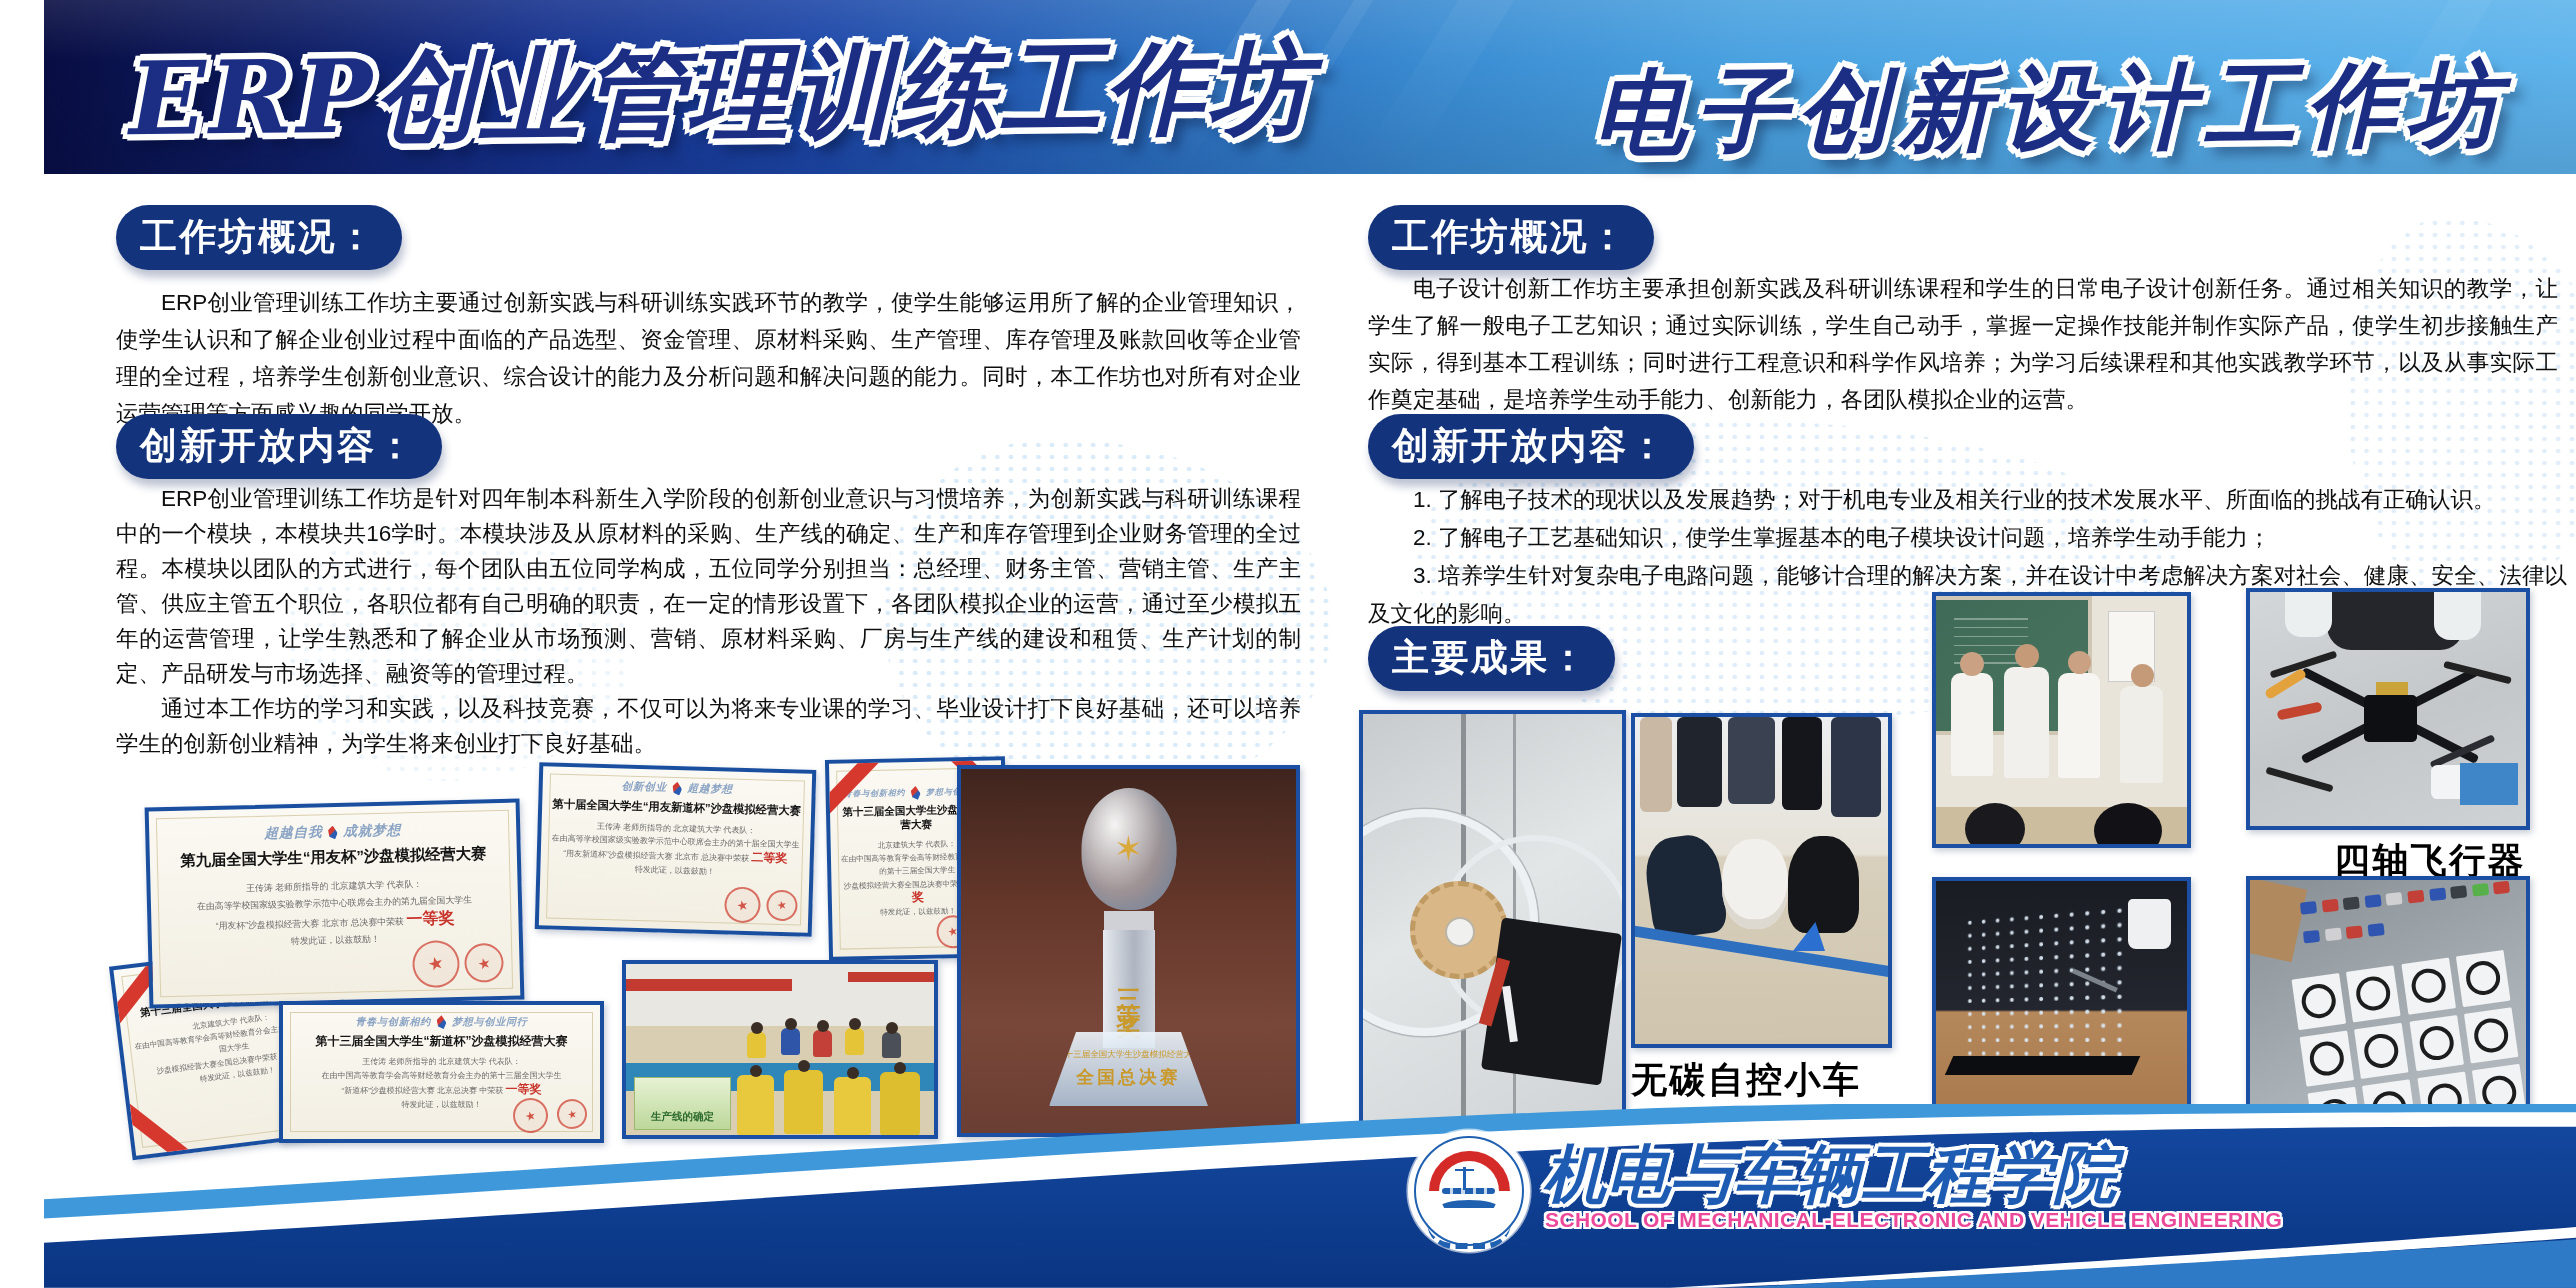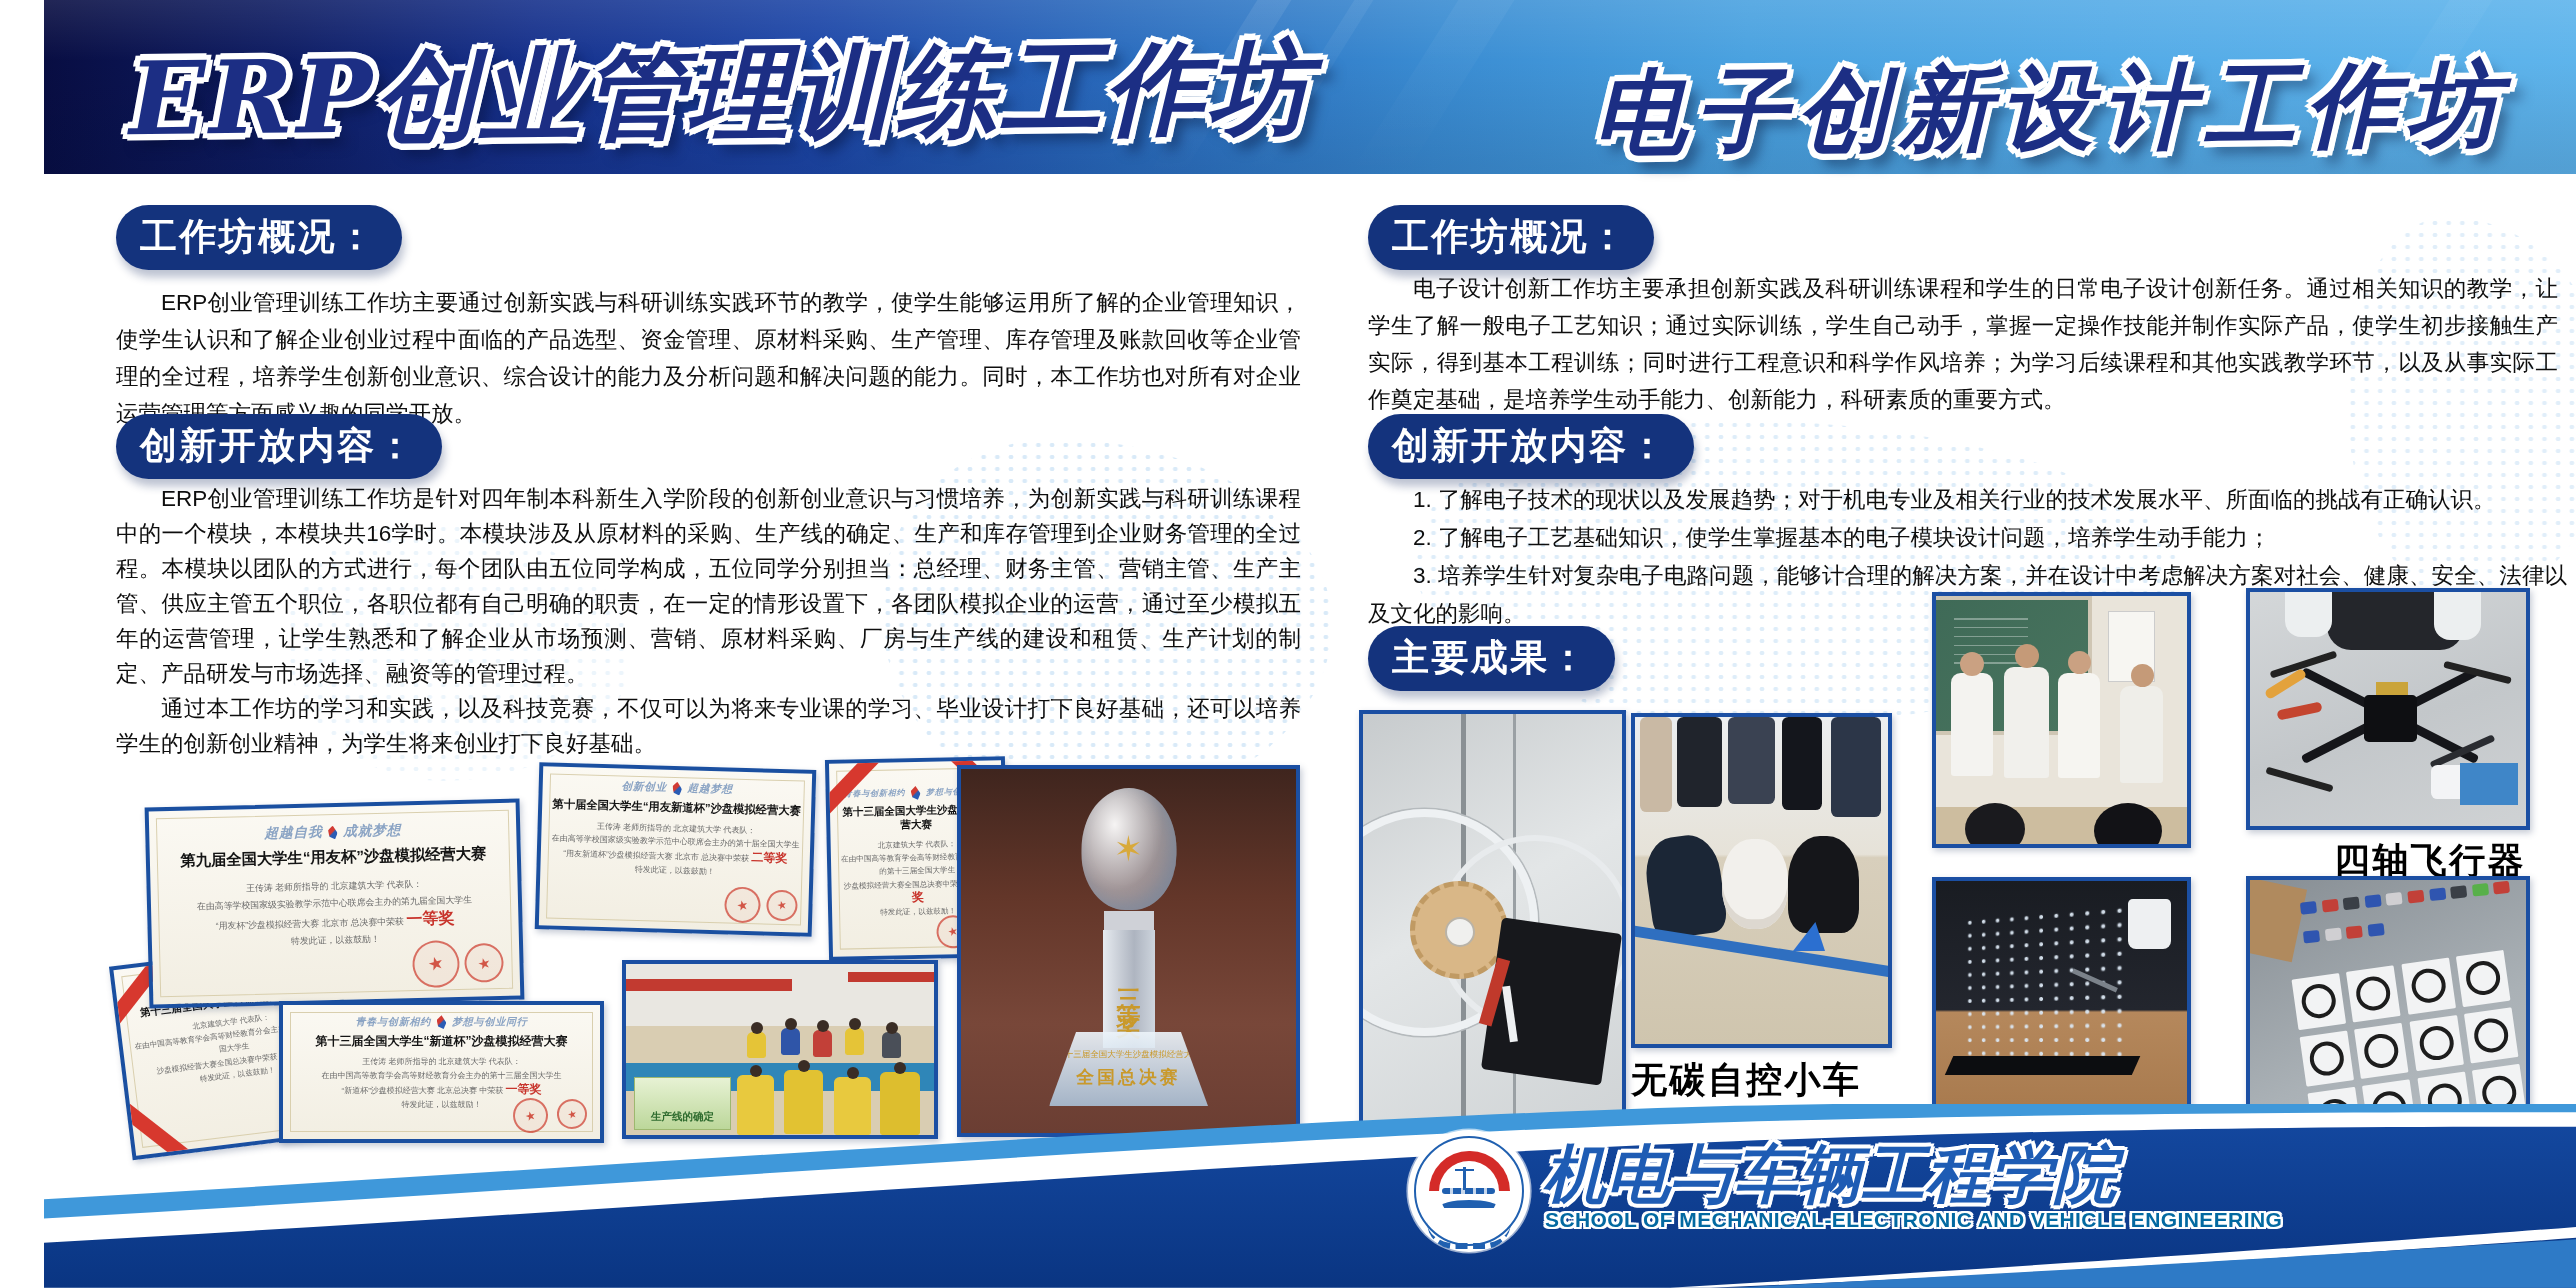--- a/index.html
+++ b/index.html
@@ -162,21 +162,21 @@
     border-radius:50% 50% 0 0/100% 100% 0 0;}
   .logo-crane{position:absolute;left:24px;top:6.4px;width:3.2px;height:22.5px;background:#2060b0;}
   .logo-crane::after{content:"";position:absolute;left:-8px;top:1.6px;width:19.3px;height:2.4px;background:#2060b0;}
   .logo-gear{position:absolute;left:19.3px;bottom:3.2px;width:84px;height:27px;border-radius:0 0 48px 48px;
     border-bottom:6.4px dashed #2060b0;box-sizing:border-box;}
   .school-cn{position:absolute;left:1499px;top:1132px;z-index:6;white-space:nowrap;
     font-family:"DejaVu Serif","Liberation Serif",serif;font-style:italic;font-weight:700;
     font-size:63px;letter-spacing:0.8px;color:#1e5cb4;
     text-shadow:-3.2px -3.2px 0 #fff,3.2px -3.2px 0 #fff,-3.2px 3.2px 0 #fff,3.2px 3.2px 0 #fff,-4px 0 0 #fff,4px 0 0 #fff,0 -4px 0 #fff,0 4px 0 #fff;}
   .school-en{position:absolute;left:1501px;top:1208px;z-index:6;white-space:nowrap;
-    font-weight:700;font-size:21px;letter-spacing:0.4px;color:#0369a1;
+    font-weight:700;font-size:21px;letter-spacing:0.4px;color:#ec4899;
     text-shadow:-2.4px -2.4px 0 #fff,2.4px -2.4px 0 #fff,-2.4px 2.4px 0 #fff,2.4px 2.4px 0 #fff,-2.4px 0 0 #fff,2.4px 0 0 #fff,0 -2.4px 0 #fff,0 2.4px 0 #fff;}
 </style>
 </head>
 <body>
 
 <div class="board">
 
   <div class="banner">
     <div class="streak" style="left:1159px;width:34px;opacity:.55"></div>
     <div class="streak" style="left:1256px;width:19.3px;opacity:.4"></div>
@@ -306,21 +306,21 @@
         <span>三等奖</span>
       </div>
     <div class="abs tr-base">
       <div class="t1">第十三届全国大学生沙盘模拟经营大赛</div>
       <div class="t2">全国总决赛</div>
     </div>
   </div>
 
   <div class="badge" style="left:1324px;top:205px">工作坊概况：</div>
   <div class="para" style="left:1324px;top:270px;width:1190px">
-    <p>电子设计创新工作坊主要承担创新实践及科研训练课程和学生的日常电子设计创新任务。通过相关知识的教学，让学生了解一般电子工艺知识；通过实际训练，学生自己动手，掌握一定操作技能并制作实际产品，使学生初步接触生产实际，得到基本工程训练；同时进行工程意识和科学作风培养；为学习后续课程和其他实践教学环节，以及从事实际工作奠定基础，是培养学生动手能力、创新能力，科研素质的重要方式。</p>
+    <p>电子设计创新工作坊主要承担创新实践及科研训练课程和学生的日常电子设计创新任务。通过相关知识的教学，让学生了解一般电子工艺知识；通过实际训练，学生自己动手，掌握一定操作技能并制作实际产品，使学生初步接触生产实际，得到基本工程训练；同时进行工程意识和科学作风培养；为学习后续课程和其他实践教学环节，以及从事实际工作奠定基础，是培养学生动手能力、创新能力，各团队模拟企业的运营。</p>
   </div>
 
   <div class="badge" style="left:1324px;top:414px">创新开放内容：</div>
   <div class="para" style="left:1324px;top:481px;width:1199px;line-height:38px">
     <p>1. 了解电子技术的现状以及发展趋势；对于机电专业及相关行业的技术发展水平、所面临的挑战有正确认识。</p>
     <p>2. 了解电子工艺基础知识，使学生掌握基本的电子模块设计问题，培养学生动手能力；</p>
     <p>3. 培养学生针对复杂电子电路问题，能够计合理的解决方案，并在设计中考虑解决方案对社会、健康、安全、法律以及文化的影响。</p>
   </div>
 
   <div class="badge" style="left:1324px;top:626px">主要成果：</div>

